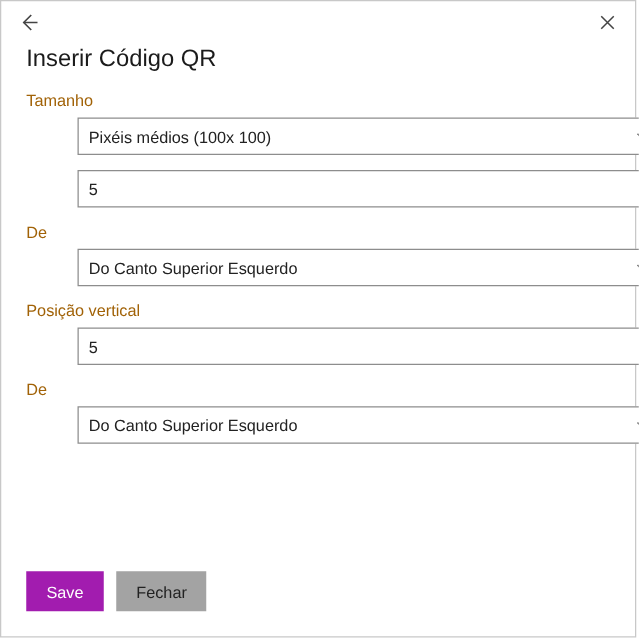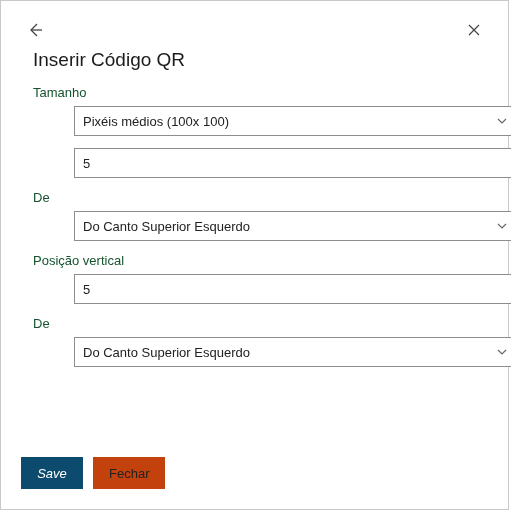--- a/index.html
+++ b/index.html
@@ -1,35 +1,35 @@
 <!DOCTYPE html>
 <html><head>
 <meta charset="utf-8">
 <style>
   * { box-sizing: border-box; margin: 0; padding: 0; }
   html, body { width: 511px; height: 512px; font-family: "Segoe UI", Arial, sans-serif; font-size: 13px; color: #1b1b1b; background: #fff; }
-  .dialog { width: 509px; height: 510px; border: 1px solid #c8c8c8; position: relative; padding: 12px; }
+  .dialog { width: 509px; height: 510px; border: 1px solid #c8c8c8; position: relative; padding: 0; }
   .topbar { height: 34px; display: flex; align-items: center; justify-content: space-between; padding: 0 12px; }
   .icon-btn { width: 20px; height: 20px; display: flex; align-items: center; justify-content: center; cursor: pointer; }
   .title { font-size: 19px; font-weight: 400; padding: 2px 20px 10px 20px; }
   .form { padding: 4px 20px 0 20px; }
   .field { margin-bottom: 12px; }
-  .field-label { font-size: 13px; color: #14532d; display: block; margin-bottom: 6px; font-weight: 400; }
+  .field-label { font-size: 13px; color: #a16207; display: block; margin-bottom: 6px; font-weight: 400; }
   .select, .text-input {
     width: 100%; height: 30px; border: 1px solid #8d8d8d; background: #fff;
     display: flex; align-items: center; padding: 0 8px; font-size: 13px; color: #222;
     position: relative; cursor: pointer; margin-left: 41px;
   }
   .text-input { cursor: text; outline: none; font-family: inherit; }
   .select .select-value { flex: 1; }
   .chev { width: 12px; height: 12px; display: flex; align-items: center; justify-content: center; color: #555; pointer-events: none; }
   .footer { position: absolute; left: 20px; bottom: 20px; display: flex; gap: 10px; }
   .btn { height: 32px; padding: 0 16px; font-size: 13px; border: none; cursor: pointer; display: inline-flex; align-items: center; justify-content: center; min-width: 62px; }
-  .btn-primary { background: #0c4a6e; color: #fff; font-style: italic; }
-  .btn-secondary { background: #c2410c; color: #222; }
+  .btn-primary { background: #a21caf; color: #fff; }
+  .btn-secondary { background: #a3a3a3; color: #222; }
   svg { display: block; }
 </style>
 </head>
 <body>
 
 <div class="dialog">
 
   <div class="topbar">
     <div class="icon-btn">
       <span>

